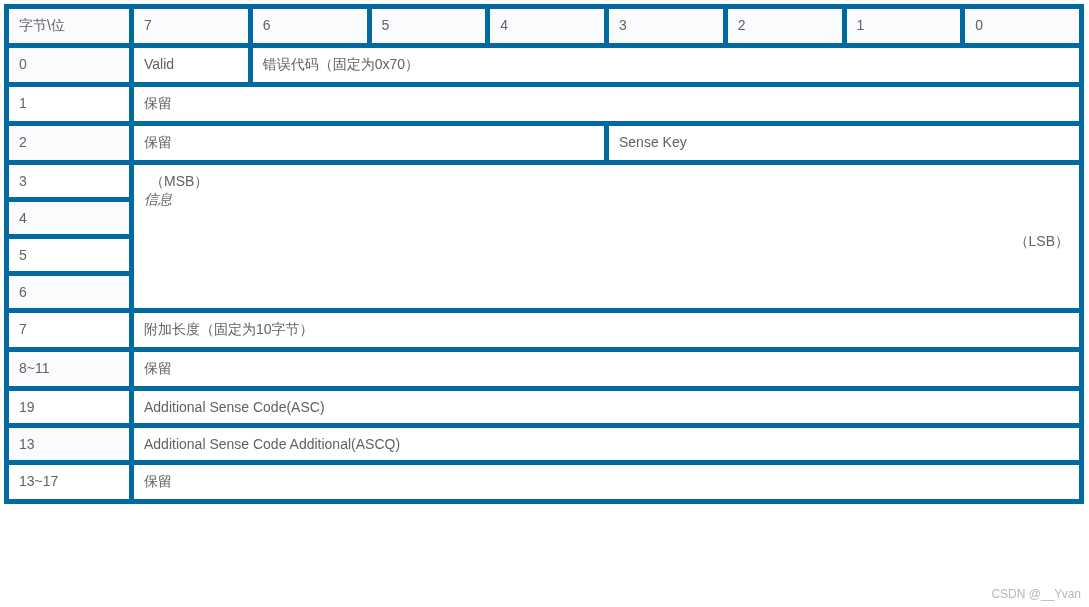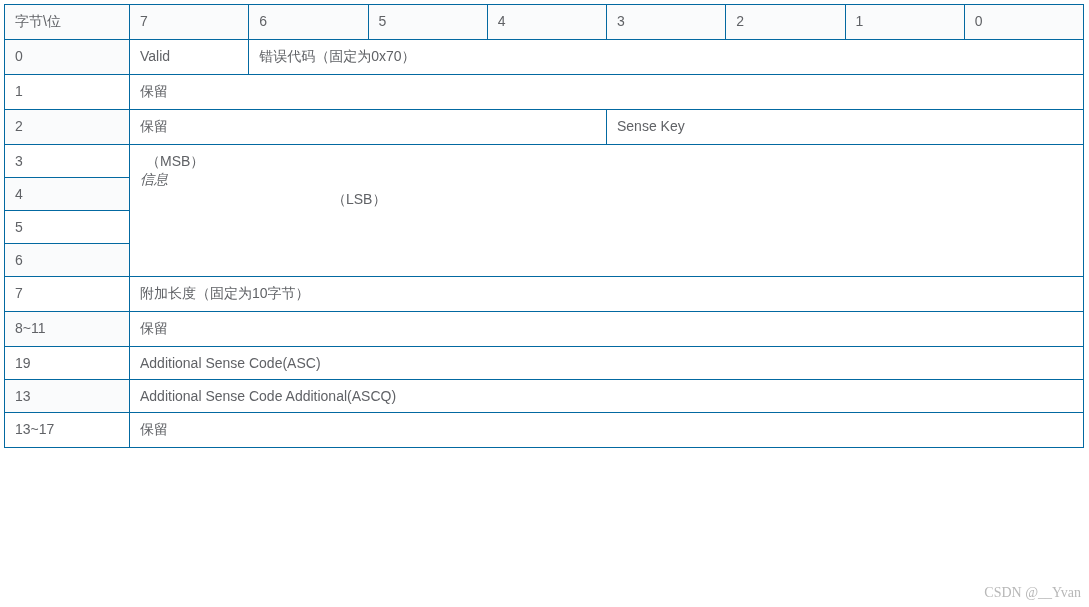--- a/index.html
+++ b/index.html
@@ -13,21 +13,21 @@
       color: #606266;
       background: #fff;
       padding: 4px;
     }
     table {
       border-collapse: collapse;
       width: 1080px;
       table-layout: fixed;
     }
     td, th {
-      border: 1px solid #0369a1;
+      border: 5px solid #0369a1;
       padding: 8px 10px;
       text-align: left;
       font-weight: normal;
       vertical-align: top;
       color: #606266;
     }
     th {
       background: #fafbfc;
     }
     .col-byte {
@@ -40,29 +40,30 @@
       padding-left: 6px;
       text-align: center;
     }
     .info-line2 {
       display: block;
       font-style: italic;
     }
     .info-line3 {
       display: block;
       padding-left: 192px;
-      margin-top: 2px;
+      margin-top: 24px;
+      text-align: right;
     }
     .watermark {
       position: fixed;
       right: 8px;
       bottom: 6px;
-      font-size: 14px;
+      font-size: 12px;
       color: #b8b8b8;
-      font-family: Liberation Serif, serif;
+      font-family: Liberation Sans, sans-serif;
     }
   </style>
 </head>
 <body>
 
 <table>
   <colgroup>
     <col class="col-byte">
     <col>
       <col>

